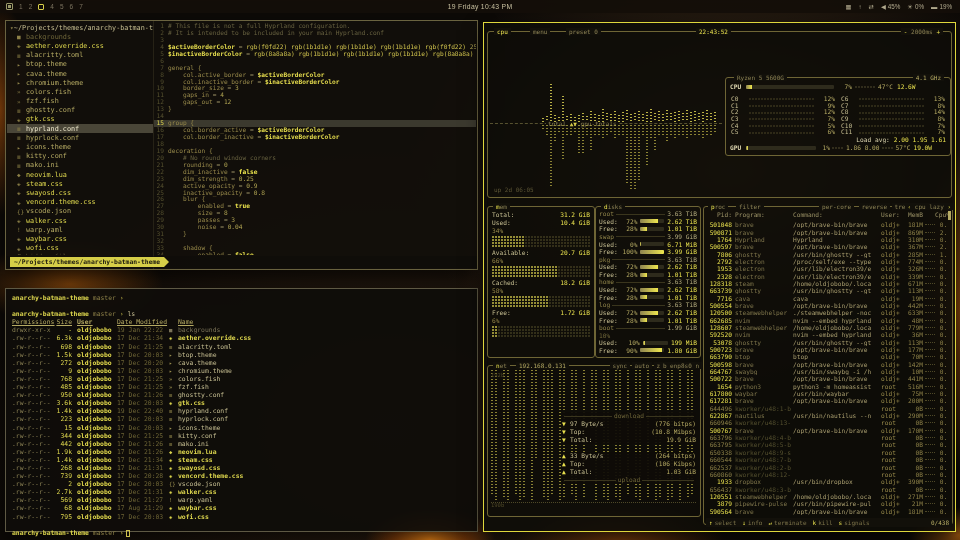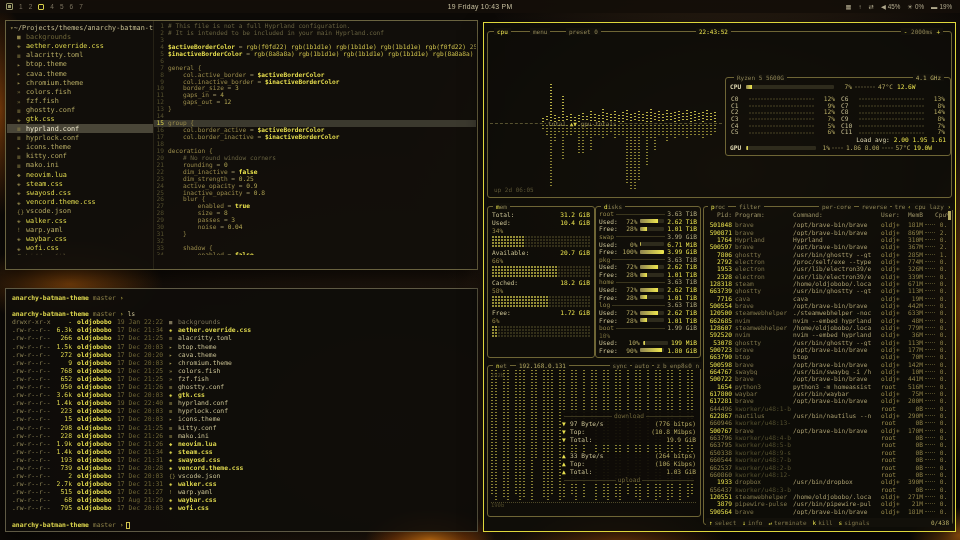--- a/index.html
+++ b/index.html
@@ -238,48 +238,53 @@
       <div class="cl"><span class="ln">26</span><span><span class="sk">    blur {</span></span></div>
       <div class="cl"><span class="ln">27</span><span><span class="sk">        enabled</span><span class="sp"> = </span><span class="sb">true</span></span></div>
       <div class="cl"><span class="ln">28</span><span><span class="sk">        size</span><span class="sp"> = </span><span class="sn">8</span></span></div>
       <div class="cl"><span class="ln">29</span><span><span class="sk">        passes</span><span class="sp"> = </span><span class="sn">3</span></span></div>
       <div class="cl"><span class="ln">30</span><span><span class="sk">        noise</span><span class="sp"> = </span><span class="sn">0.04</span></span></div>
       <div class="cl"><span class="ln">31</span><span><span class="sk">    }</span></span></div>
       <div class="cl"><span class="ln">32</span><span></span></div>
       <div class="cl"><span class="ln">33</span><span><span class="sk">    shadow {</span></span></div>
       <div class="cl"><span class="ln">34</span><span><span class="sk">        enabled</span><span class="sp"> = </span><span class="sb">false</span></span></div>
     </div>
+  <div id="ed-status">
+    <span class="pill">~/Projects/themes/anarchy-batman-theme</span>
+      <span class="pill-arrow"></span>
+  </div>
 </div>
 
 <div class="win" id="win-term">
     <div class="tl"><span class="p-dir">anarchy-batman-theme</span><span class="p-br"> master </span><span class="p-ch">›</span></div>
     <div class="tl"></div>
     <div class="tl"><span class="p-dir">anarchy-batman-theme</span><span class="p-br"> master </span><span class="p-ch">›</span><span class="p-cmd"> ls</span></div>
+    <div class="tl lsh"><span class="lc c-perm"><span>Permissions</span></span><span class="lc c-size"><span>Size</span></span><span class="lc c-user"><span>User</span></span><span class="lc c-date"><span>Date Modified</span></span><span class="lc c-icon"></span><span class="lc c-name"><span>Name</span></span></div>
     <div class="tl lrow dim"><span class="lc c-perm">drwxr-xr-x</span><span class="lc c-size">-</span><span class="lc c-user">oldjobobo</span><span class="lc c-date">19 Jan 22:22</span><span class="lc c-icon">■</span><span class="lc c-name">backgrounds</span></div>
     <div class="tl lrow hl"><span class="lc c-perm">.rw-r--r--</span><span class="lc c-size">6.3k</span><span class="lc c-user">oldjobobo</span><span class="lc c-date">17 Dec 21:34</span><span class="lc c-icon">◈</span><span class="lc c-name">aether.override.css</span></div>
-    <div class="tl lrow "><span class="lc c-perm">.rw-r--r--</span><span class="lc c-size">266</span><span class="lc c-user">oldjobobo</span><span class="lc c-date">17 Dec 21:25</span><span class="lc c-icon">≡</span><span class="lc c-name">alacritty.toml</span></div>
+    <div class="tl lrow "><span class="lc c-perm">.rw-r--r--</span><span class="lc c-size">698</span><span class="lc c-user">oldjobobo</span><span class="lc c-date">17 Dec 21:25</span><span class="lc c-icon">≡</span><span class="lc c-name">alacritty.toml</span></div>
     <div class="tl lrow "><span class="lc c-perm">.rw-r--r--</span><span class="lc c-size">1.5k</span><span class="lc c-user">oldjobobo</span><span class="lc c-date">17 Dec 20:03</span><span class="lc c-icon">▸</span><span class="lc c-name">btop.theme</span></div>
     <div class="tl lrow "><span class="lc c-perm">.rw-r--r--</span><span class="lc c-size">272</span><span class="lc c-user">oldjobobo</span><span class="lc c-date">17 Dec 20:20</span><span class="lc c-icon">▸</span><span class="lc c-name">cava.theme</span></div>
     <div class="tl lrow "><span class="lc c-perm">.rw-r--r--</span><span class="lc c-size">9</span><span class="lc c-user">oldjobobo</span><span class="lc c-date">17 Dec 20:03</span><span class="lc c-icon">▸</span><span class="lc c-name">chromium.theme</span></div>
     <div class="tl lrow "><span class="lc c-perm">.rw-r--r--</span><span class="lc c-size">768</span><span class="lc c-user">oldjobobo</span><span class="lc c-date">17 Dec 21:25</span><span class="lc c-icon">»</span><span class="lc c-name">colors.fish</span></div>
-    <div class="tl lrow "><span class="lc c-perm">.rw-r--r--</span><span class="lc c-size">652</span><span class="lc c-user">oldjobobo</span><span class="lc c-date">17 Dec 21:25</span><span class="lc c-icon">»</span><span class="lc c-name">fzf.fish</span></div>
+    <div class="tl lrow "><span class="lc c-perm">.rw-r--r--</span><span class="lc c-size">485</span><span class="lc c-user">oldjobobo</span><span class="lc c-date">17 Dec 21:25</span><span class="lc c-icon">»</span><span class="lc c-name">fzf.fish</span></div>
     <div class="tl lrow "><span class="lc c-perm">.rw-r--r--</span><span class="lc c-size">950</span><span class="lc c-user">oldjobobo</span><span class="lc c-date">17 Dec 21:26</span><span class="lc c-icon">≡</span><span class="lc c-name">ghostty.conf</span></div>
     <div class="tl lrow hl"><span class="lc c-perm">.rw-r--r--</span><span class="lc c-size">3.6k</span><span class="lc c-user">oldjobobo</span><span class="lc c-date">17 Dec 20:03</span><span class="lc c-icon">◈</span><span class="lc c-name">gtk.css</span></div>
     <div class="tl lrow "><span class="lc c-perm">.rw-r--r--</span><span class="lc c-size">1.4k</span><span class="lc c-user">oldjobobo</span><span class="lc c-date">19 Dec 22:40</span><span class="lc c-icon">≡</span><span class="lc c-name">hyprland.conf</span></div>
     <div class="tl lrow "><span class="lc c-perm">.rw-r--r--</span><span class="lc c-size">223</span><span class="lc c-user">oldjobobo</span><span class="lc c-date">17 Dec 20:03</span><span class="lc c-icon">≡</span><span class="lc c-name">hyprlock.conf</span></div>
     <div class="tl lrow "><span class="lc c-perm">.rw-r--r--</span><span class="lc c-size">15</span><span class="lc c-user">oldjobobo</span><span class="lc c-date">17 Dec 20:03</span><span class="lc c-icon">▸</span><span class="lc c-name">icons.theme</span></div>
-    <div class="tl lrow "><span class="lc c-perm">.rw-r--r--</span><span class="lc c-size">298</span><span class="lc c-user">oldjobobo</span><span class="lc c-date">17 Dec 21:25</span><span class="lc c-icon">≡</span><span class="lc c-name">kitty.conf</span></div>
-    <div class="tl lrow "><span class="lc c-perm">.rw-r--r--</span><span class="lc c-size">228</span><span class="lc c-user">oldjobobo</span><span class="lc c-date">17 Dec 21:26</span><span class="lc c-icon">≡</span><span class="lc c-name">mako.ini</span></div>
+    <div class="tl lrow "><span class="lc c-perm">.rw-r--r--</span><span class="lc c-size">344</span><span class="lc c-user">oldjobobo</span><span class="lc c-date">17 Dec 21:25</span><span class="lc c-icon">≡</span><span class="lc c-name">kitty.conf</span></div>
+    <div class="tl lrow "><span class="lc c-perm">.rw-r--r--</span><span class="lc c-size">442</span><span class="lc c-user">oldjobobo</span><span class="lc c-date">17 Dec 21:26</span><span class="lc c-icon">≡</span><span class="lc c-name">mako.ini</span></div>
     <div class="tl lrow hl"><span class="lc c-perm">.rw-r--r--</span><span class="lc c-size">1.9k</span><span class="lc c-user">oldjobobo</span><span class="lc c-date">17 Dec 21:26</span><span class="lc c-icon">◆</span><span class="lc c-name">neovim.lua</span></div>
     <div class="tl lrow hl"><span class="lc c-perm">.rw-r--r--</span><span class="lc c-size">1.4k</span><span class="lc c-user">oldjobobo</span><span class="lc c-date">17 Dec 21:34</span><span class="lc c-icon">◈</span><span class="lc c-name">steam.css</span></div>
-    <div class="tl lrow hl"><span class="lc c-perm">.rw-r--r--</span><span class="lc c-size">193</span><span class="lc c-user">oldjobobo</span><span class="lc c-date">17 Dec 21:31</span><span class="lc c-icon">◈</span><span class="lc c-name">swayosd.css</span></div>
+    <div class="tl lrow hl"><span class="lc c-perm">.rw-r--r--</span><span class="lc c-size">268</span><span class="lc c-user">oldjobobo</span><span class="lc c-date">17 Dec 21:31</span><span class="lc c-icon">◈</span><span class="lc c-name">swayosd.css</span></div>
     <div class="tl lrow hl"><span class="lc c-perm">.rw-r--r--</span><span class="lc c-size">739</span><span class="lc c-user">oldjobobo</span><span class="lc c-date">17 Dec 20:28</span><span class="lc c-icon">◈</span><span class="lc c-name">vencord.theme.css</span></div>
     <div class="tl lrow "><span class="lc c-perm">.rw-r--r--</span><span class="lc c-size">2</span><span class="lc c-user">oldjobobo</span><span class="lc c-date">17 Dec 20:03</span><span class="lc c-icon">{}</span><span class="lc c-name">vscode.json</span></div>
     <div class="tl lrow hl"><span class="lc c-perm">.rw-r--r--</span><span class="lc c-size">2.7k</span><span class="lc c-user">oldjobobo</span><span class="lc c-date">17 Dec 21:31</span><span class="lc c-icon">◈</span><span class="lc c-name">walker.css</span></div>
-    <div class="tl lrow "><span class="lc c-perm">.rw-r--r--</span><span class="lc c-size">515</span><span class="lc c-user">oldjobobo</span><span class="lc c-date">17 Dec 21:27</span><span class="lc c-icon">!</span><span class="lc c-name">warp.yaml</span></div>
+    <div class="tl lrow "><span class="lc c-perm">.rw-r--r--</span><span class="lc c-size">569</span><span class="lc c-user">oldjobobo</span><span class="lc c-date">17 Dec 21:27</span><span class="lc c-icon">!</span><span class="lc c-name">warp.yaml</span></div>
     <div class="tl lrow hl"><span class="lc c-perm">.rw-r--r--</span><span class="lc c-size">68</span><span class="lc c-user">oldjobobo</span><span class="lc c-date">17 Aug 21:29</span><span class="lc c-icon">◈</span><span class="lc c-name">waybar.css</span></div>
     <div class="tl lrow hl"><span class="lc c-perm">.rw-r--r--</span><span class="lc c-size">795</span><span class="lc c-user">oldjobobo</span><span class="lc c-date">17 Dec 20:03</span><span class="lc c-icon">◈</span><span class="lc c-name">wofi.css</span></div>
     <div class="tl"></div>
     <div class="tl"><span class="p-dir">anarchy-batman-theme</span><span class="p-br"> master </span><span class="p-ch">›</span><span class="cursor"></span></div>
   </div>
 
 <div class="win" id="win-btop">
 
   <div class="bx" id="cpu-box" style="left:3px;top:8px;width:465px;height:167px">
     <span class="chip" style="left:6px"><b>cpu</b></span>

